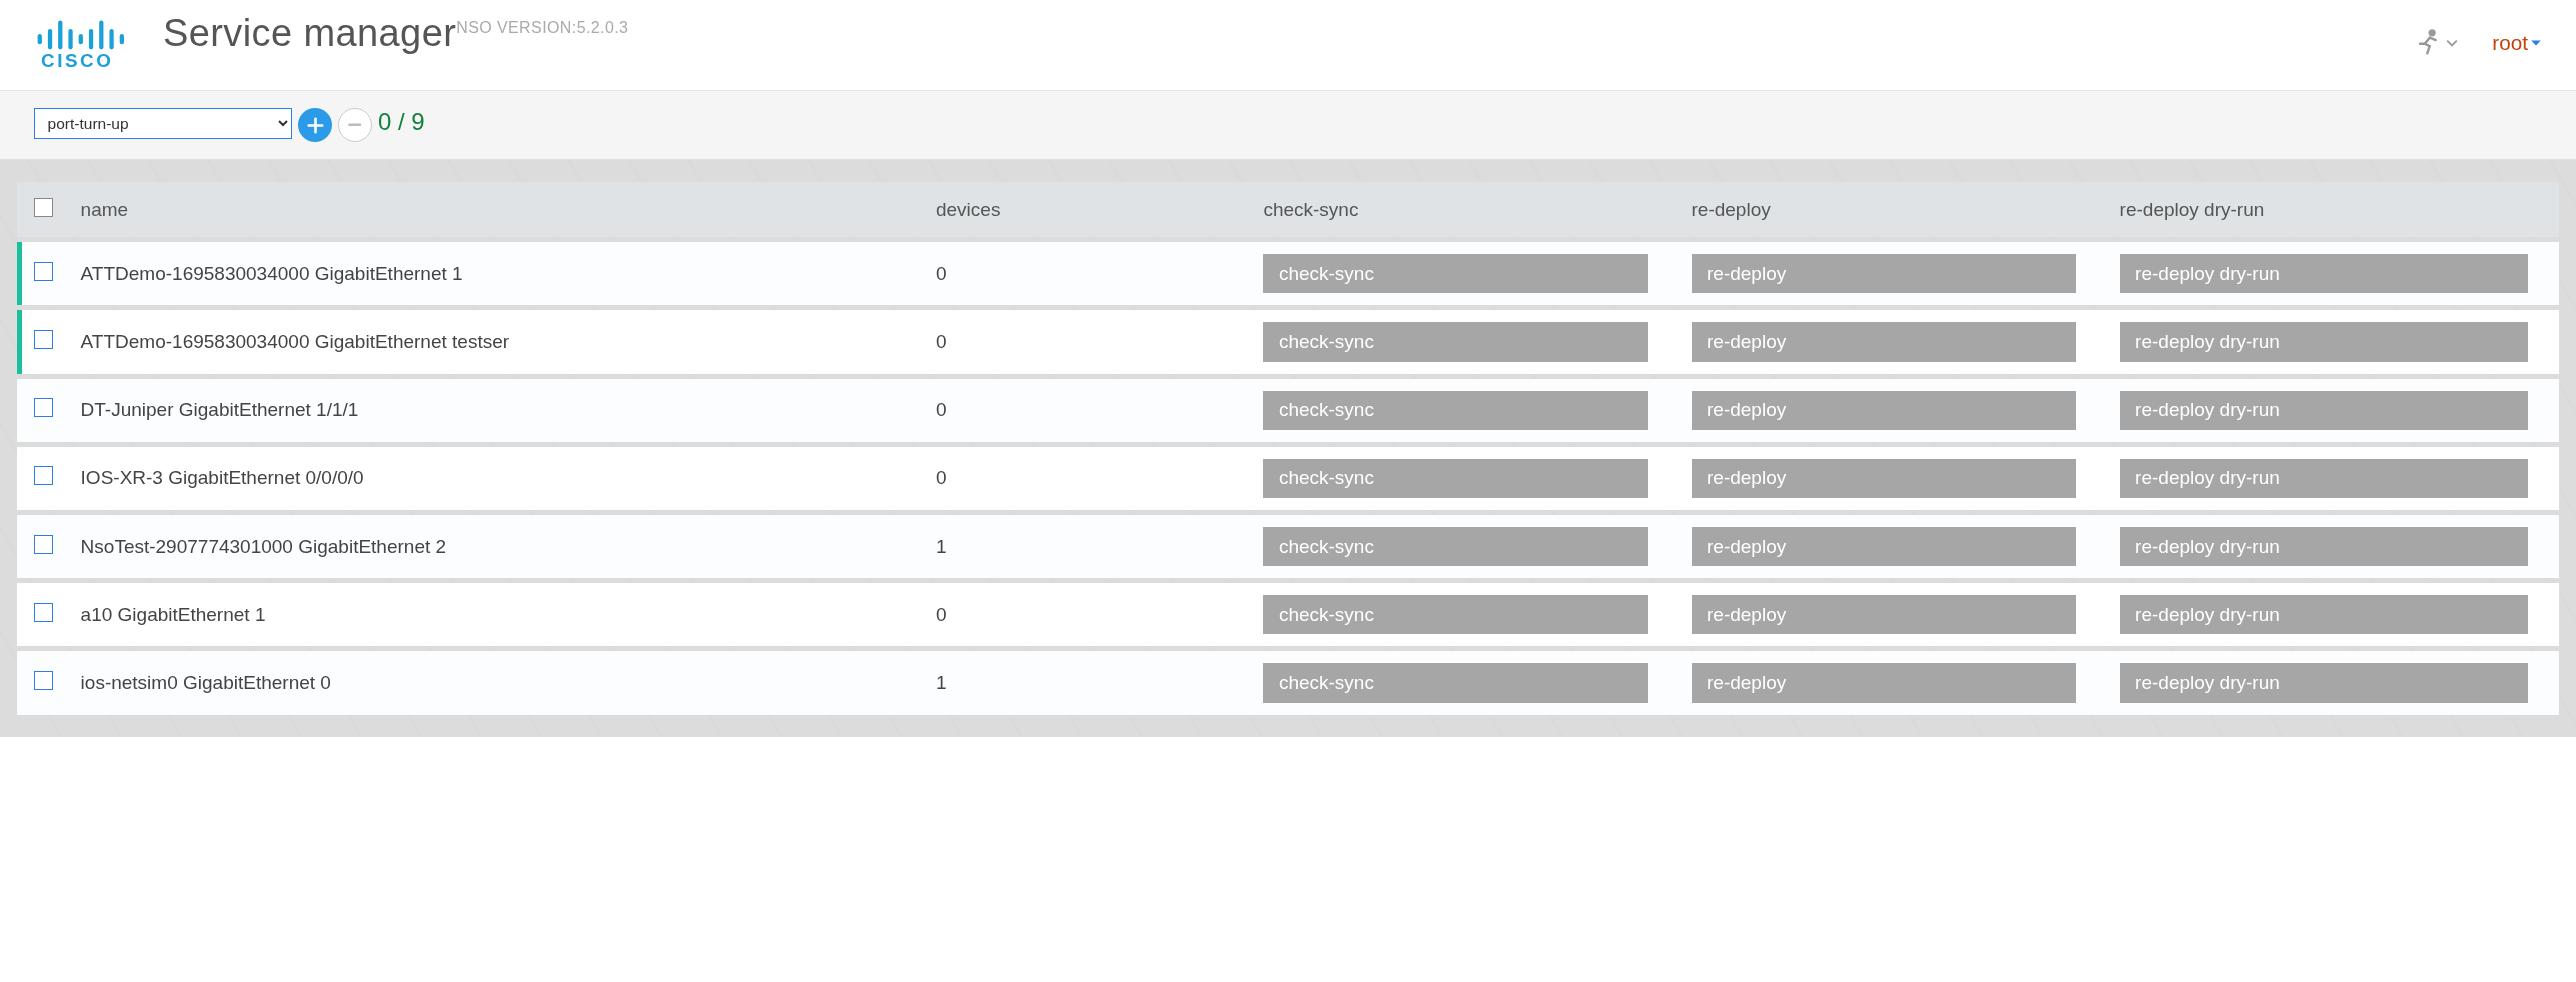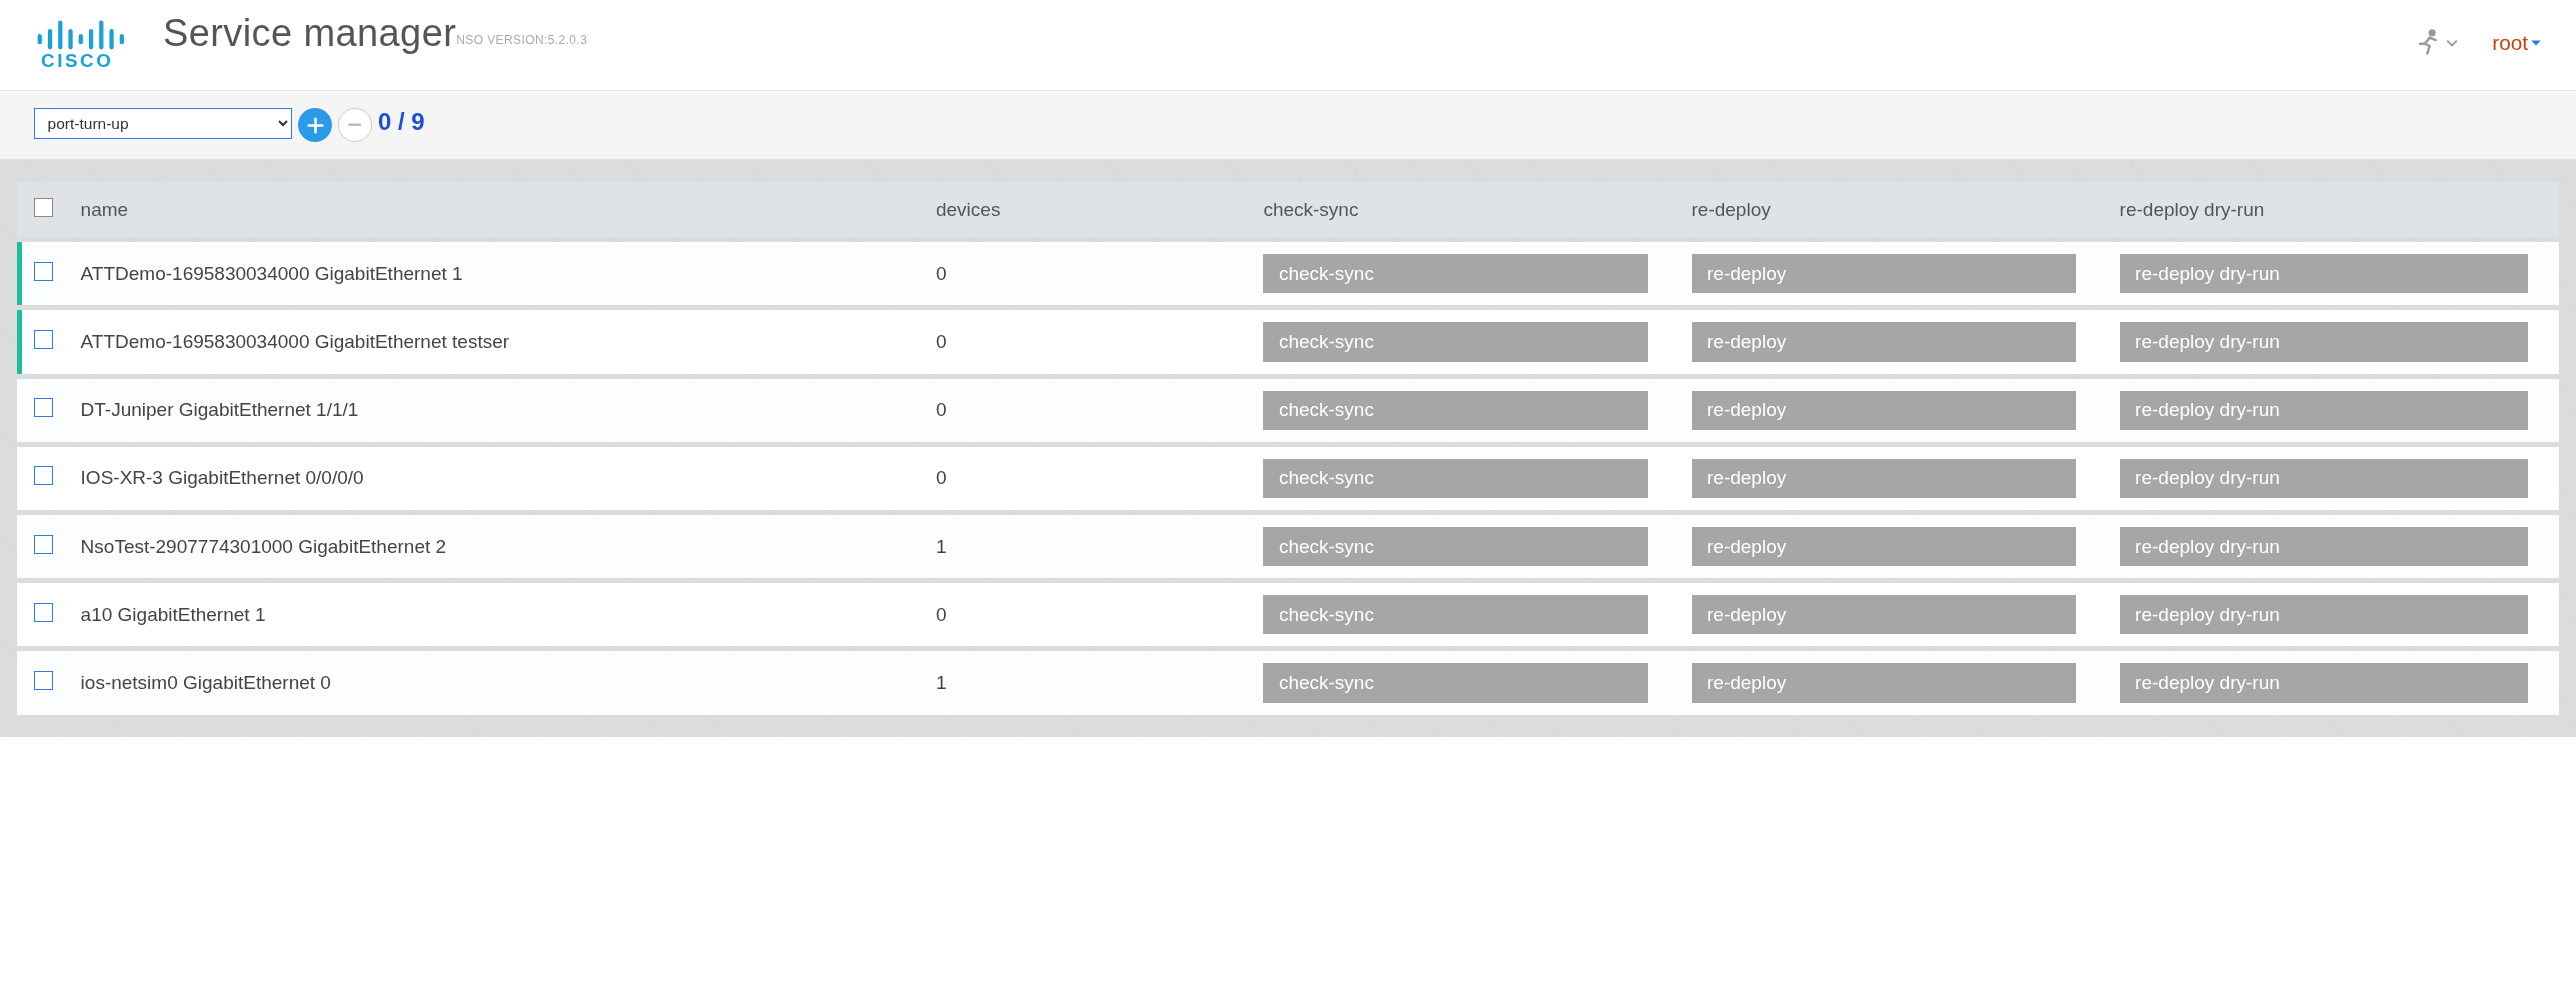--- a/index.html
+++ b/index.html
@@ -20,23 +20,23 @@
   .header-left { display: flex; align-items: flex-start; gap: 26px; }
   .logo { margin-top: 5.2px; }
   .title-block { display: flex; flex-direction: row; }
   .title {
     font-size: 38px;
     font-weight: 300;
     color: #555;
     letter-spacing: 0.4px;
   }
   .subtitle {
-    font-size: 12px;
+    font-size: 16px;
     color: #aaa;
-    margin-top: 21px;
+    margin-top: 7px;
     letter-spacing: 0.4px;
   }
   .header-right { display: flex; align-items: center; gap: 34px; }
   .runner-icon { color: #999; display: flex; align-items: center; gap: 3.4px; }
   .user-menu {
     color: #c2410c;
     font-size: 20.7px;
     cursor: pointer;
     display: flex;
     align-items: center;
@@ -69,21 +69,21 @@
     justify-content: center;
     font-size: 22.4px;
     cursor: pointer;
   }
   .add-btn { background: #2b9be9; color: #fff; }
   .remove-btn {
     background: #fff;
     color: #bbb;
     border: 1.7px solid #ccc;
   }
-  .counter { font-size: 24px; color: #1d4ed8; font-weight: 700; }
+  .counter { font-size: 24px; color: #15803d; font-weight: 400; }
   .content-wrap {
     padding: 17px;
     background: repeating-linear-gradient(
       60deg,
       #d9d9d9 0, #d9d9d9 1.7px,
       #dcdcdc 1.7px, #dcdcdc 52px
     );
   }
   .table {
     width: 100%;

